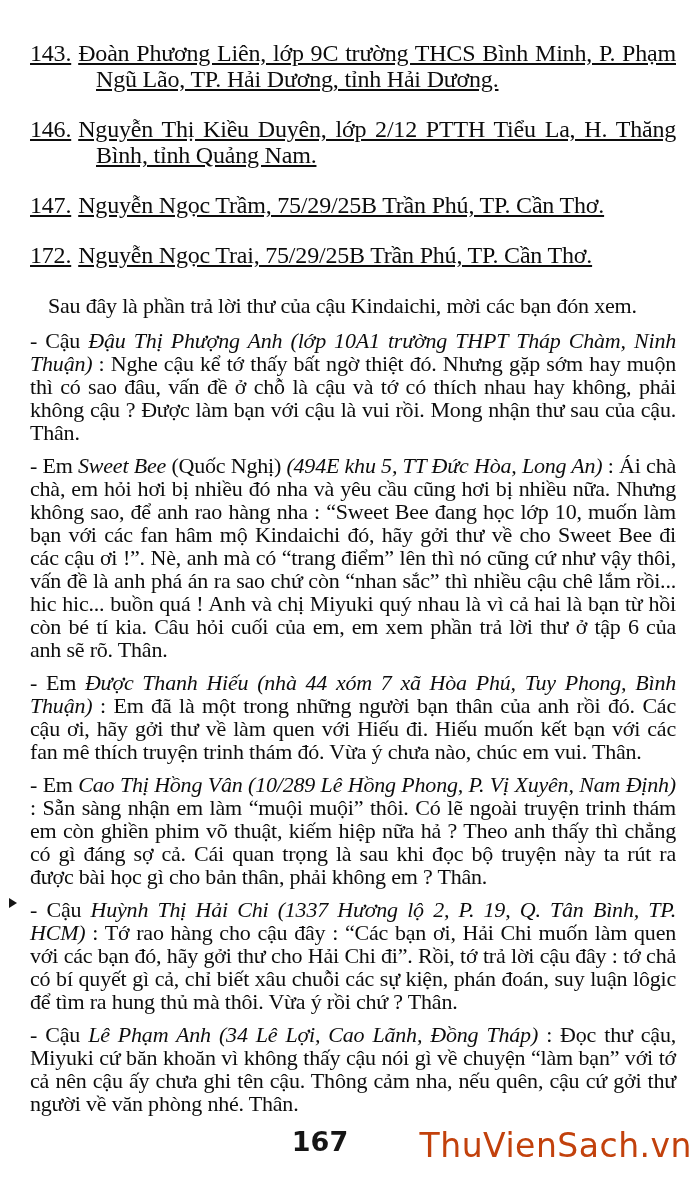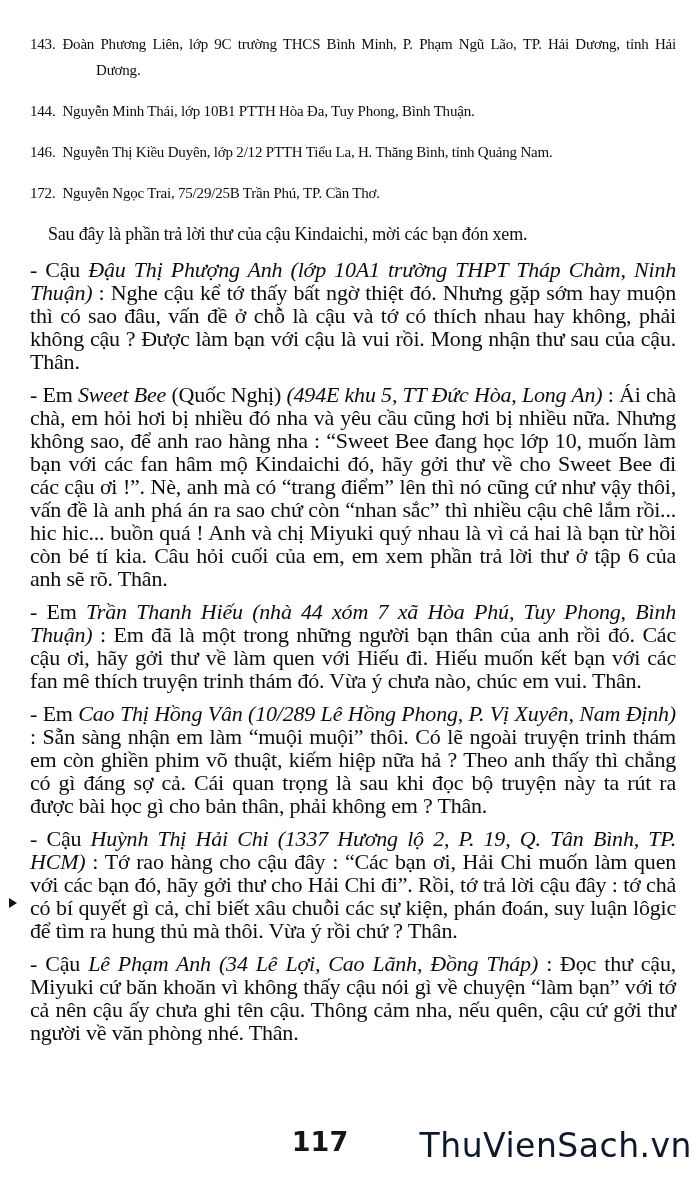--- a/index.html
+++ b/index.html
@@ -9,31 +9,32 @@
     background:#ffffff;
     color:#0d0d0d;
     font-family:"Liberation Serif","DejaVu Serif",serif;
     overflow:hidden;
     box-sizing:border-box;
     padding:16px 24px 0 30px;
   }
   
   .roster{margin:0;}
   .roster-item{
-    font-size:15px;
+    font-size:24px;
     line-height:26px;
     text-align:justify;
     padding-left:66px;
     text-indent:-66px;
     letter-spacing:-0.2px;
+    text-decoration:underline;
   }
   .roster-num{margin-right:7px;}
   
   .intro{
-    font-size:18px;
+    font-size:22px;
     line-height:27px;
     margin:6px 0 10px 0;
     text-indent:18px;
     letter-spacing:-0.2px;
   }
   
   .reply{
     font-size:22px;
     line-height:23px;
     text-align:justify;
@@ -50,57 +51,57 @@
     font-weight:700;
     font-size:27px;
     color:#161616;
   }
   .watermark{
     position:absolute;
     right:8px;bottom:14px;
     font-family:"DejaVu Sans","Liberation Sans",sans-serif;
     font-size:33px;
     font-weight:400;
-    color:#0f172a;
+    color:#c2410c;
     letter-spacing:0.5px;
   }
   
   .ink-speck{
     position:absolute;
     left:9px;top:898px;
     width:0;height:0;
     border-left:8px solid #151515;
     border-top:5px solid transparent;
     border-bottom:5px solid transparent;
   }
 </style>
 </head>
 <body>
 
 <div class="page">
 
   <div class="roster">
     <p class="roster-item"><span class="roster-num">143.</span><span>Đoàn Phương Liên, lớp 9C trường THCS Bình Minh, P. Phạm Ngũ Lão, TP. Hải Dương, tỉnh Hải Dương.</span></p>
-    <p class="roster-item"><span class="roster-num">144.</span><span>Nguyễn Minh Thái, lớp 10B1 PTTH Hòa Đa, Tuy Phong, Bình Thuận.</span></p>
     <p class="roster-item"><span class="roster-num">146.</span><span>Nguyễn Thị Kiều Duyên, lớp 2/12 PTTH Tiểu La, H. Thăng Bình, tỉnh Quảng Nam.</span></p>
+    <p class="roster-item"><span class="roster-num">147.</span><span>Nguyễn Ngọc Trầm, 75/29/25B Trần Phú, TP. Cần Thơ.</span></p>
     <p class="roster-item"><span class="roster-num">172.</span><span>Nguyễn Ngọc Trai, 75/29/25B Trần Phú, TP. Cần Thơ.</span></p>
   </div>
 
   <p class="intro">Sau đây là phần trả lời thư của cậu Kindaichi, mời các bạn đón xem.</p>
 
   <p class="reply"><span>- Cậu </span><span class="it">Đậu Thị Phượng Anh </span><span></span><span class="it">(lớp 10A1 trường THPT Tháp Chàm, Ninh Thuận)</span><span> : Nghe cậu kể tớ thấy bất ngờ thiệt đó. Nhưng gặp sớm hay muộn thì có sao đâu, vấn đề ở chỗ là cậu và tớ có thích nhau hay không, phải không cậu ? Được làm bạn với cậu là vui rồi. Mong nhận thư sau của cậu. Thân.</span></p>
 
   <p class="reply"><span>- Em </span><span class="it">Sweet Bee </span><span>(Quốc Nghị) </span><span class="it">(494E khu 5, TT Đức Hòa, Long An)</span><span> : Ái chà chà, em hỏi hơi bị nhiều đó nha và yêu cầu cũng hơi bị nhiều nữa. Nhưng không sao, để anh rao hàng nha : “Sweet Bee đang học lớp 10, muốn làm bạn với các fan hâm mộ Kindaichi đó, hãy gởi thư về cho Sweet Bee đi các cậu ơi !”. Nè, anh mà có “trang điểm” lên thì nó cũng cứ như vậy thôi, vấn đề là anh phá án ra sao chứ còn “nhan sắc” thì nhiều cậu chê lắm rồi... hic hic... buồn quá ! Anh và chị Miyuki quý nhau là vì cả hai là bạn từ hồi còn bé tí kia. Câu hỏi cuối của em, em xem phần trả lời thư ở tập 6 của anh sẽ rõ. Thân.</span></p>
 
-  <p class="reply"><span>- Em </span><span class="it">Trần Thanh Hiếu </span><span></span><span class="it">(nhà 44 xóm 7 xã Hòa Phú, Tuy Phong, Bình Thuận)</span><span> : Em đã là một trong những người bạn thân của anh rồi đó. Các cậu ơi, hãy gởi thư về làm quen với Hiếu đi. Hiếu muốn kết bạn với các fan mê thích truyện trinh thám đó. Vừa ý chưa nào, chúc em vui. Thân.</span></p>
+  <p class="reply"><span>- Em </span><span class="it">Được Thanh Hiếu </span><span></span><span class="it">(nhà 44 xóm 7 xã Hòa Phú, Tuy Phong, Bình Thuận)</span><span> : Em đã là một trong những người bạn thân của anh rồi đó. Các cậu ơi, hãy gởi thư về làm quen với Hiếu đi. Hiếu muốn kết bạn với các fan mê thích truyện trinh thám đó. Vừa ý chưa nào, chúc em vui. Thân.</span></p>
 
   <p class="reply"><span>- Em </span><span class="it">Cao Thị Hồng Vân </span><span></span><span class="it">(10/289 Lê Hồng Phong, P. Vị Xuyên, Nam Định)</span><span> : Sẵn sàng nhận em làm “muội muội” thôi. Có lẽ ngoài truyện trinh thám em còn ghiền phim võ thuật, kiếm hiệp nữa hả ? Theo anh thấy thì chẳng có gì đáng sợ cả. Cái quan trọng là sau khi đọc bộ truyện này ta rút ra được bài học gì cho bản thân, phải không em ? Thân.</span></p>
 
   <p class="reply"><span>- Cậu </span><span class="it">Huỳnh Thị Hải Chi </span><span></span><span class="it">(1337 Hương lộ 2, P. 19, Q. Tân Bình, TP. HCM)</span><span> : Tớ rao hàng cho cậu đây : “Các bạn ơi, Hải Chi muốn làm quen với các bạn đó, hãy gởi thư cho Hải Chi đi”. Rồi, tớ trả lời cậu đây : tớ chả có bí quyết gì cả, chỉ biết xâu chuỗi các sự kiện, phán đoán, suy luận lôgic để tìm ra hung thủ mà thôi. Vừa ý rồi chứ ? Thân.</span></p>
 
   <p class="reply"><span>- Cậu </span><span class="it">Lê Phạm Anh </span><span></span><span class="it">(34 Lê Lợi, Cao Lãnh, Đồng Tháp)</span><span> : Đọc thư cậu, Miyuki cứ băn khoăn vì không thấy cậu nói gì về chuyện “làm bạn” với tớ cả nên cậu ấy chưa ghi tên cậu. Thông cảm nha, nếu quên, cậu cứ gởi thư người về văn phòng nhé. Thân.</span></p>
 
   <span class="ink-speck"></span>
 
-  <div class="page-number">117</div>
+  <div class="page-number">167</div>
   <div class="watermark">ThuVienSach.vn</div>
 
 </div>
 
 </body></html>

